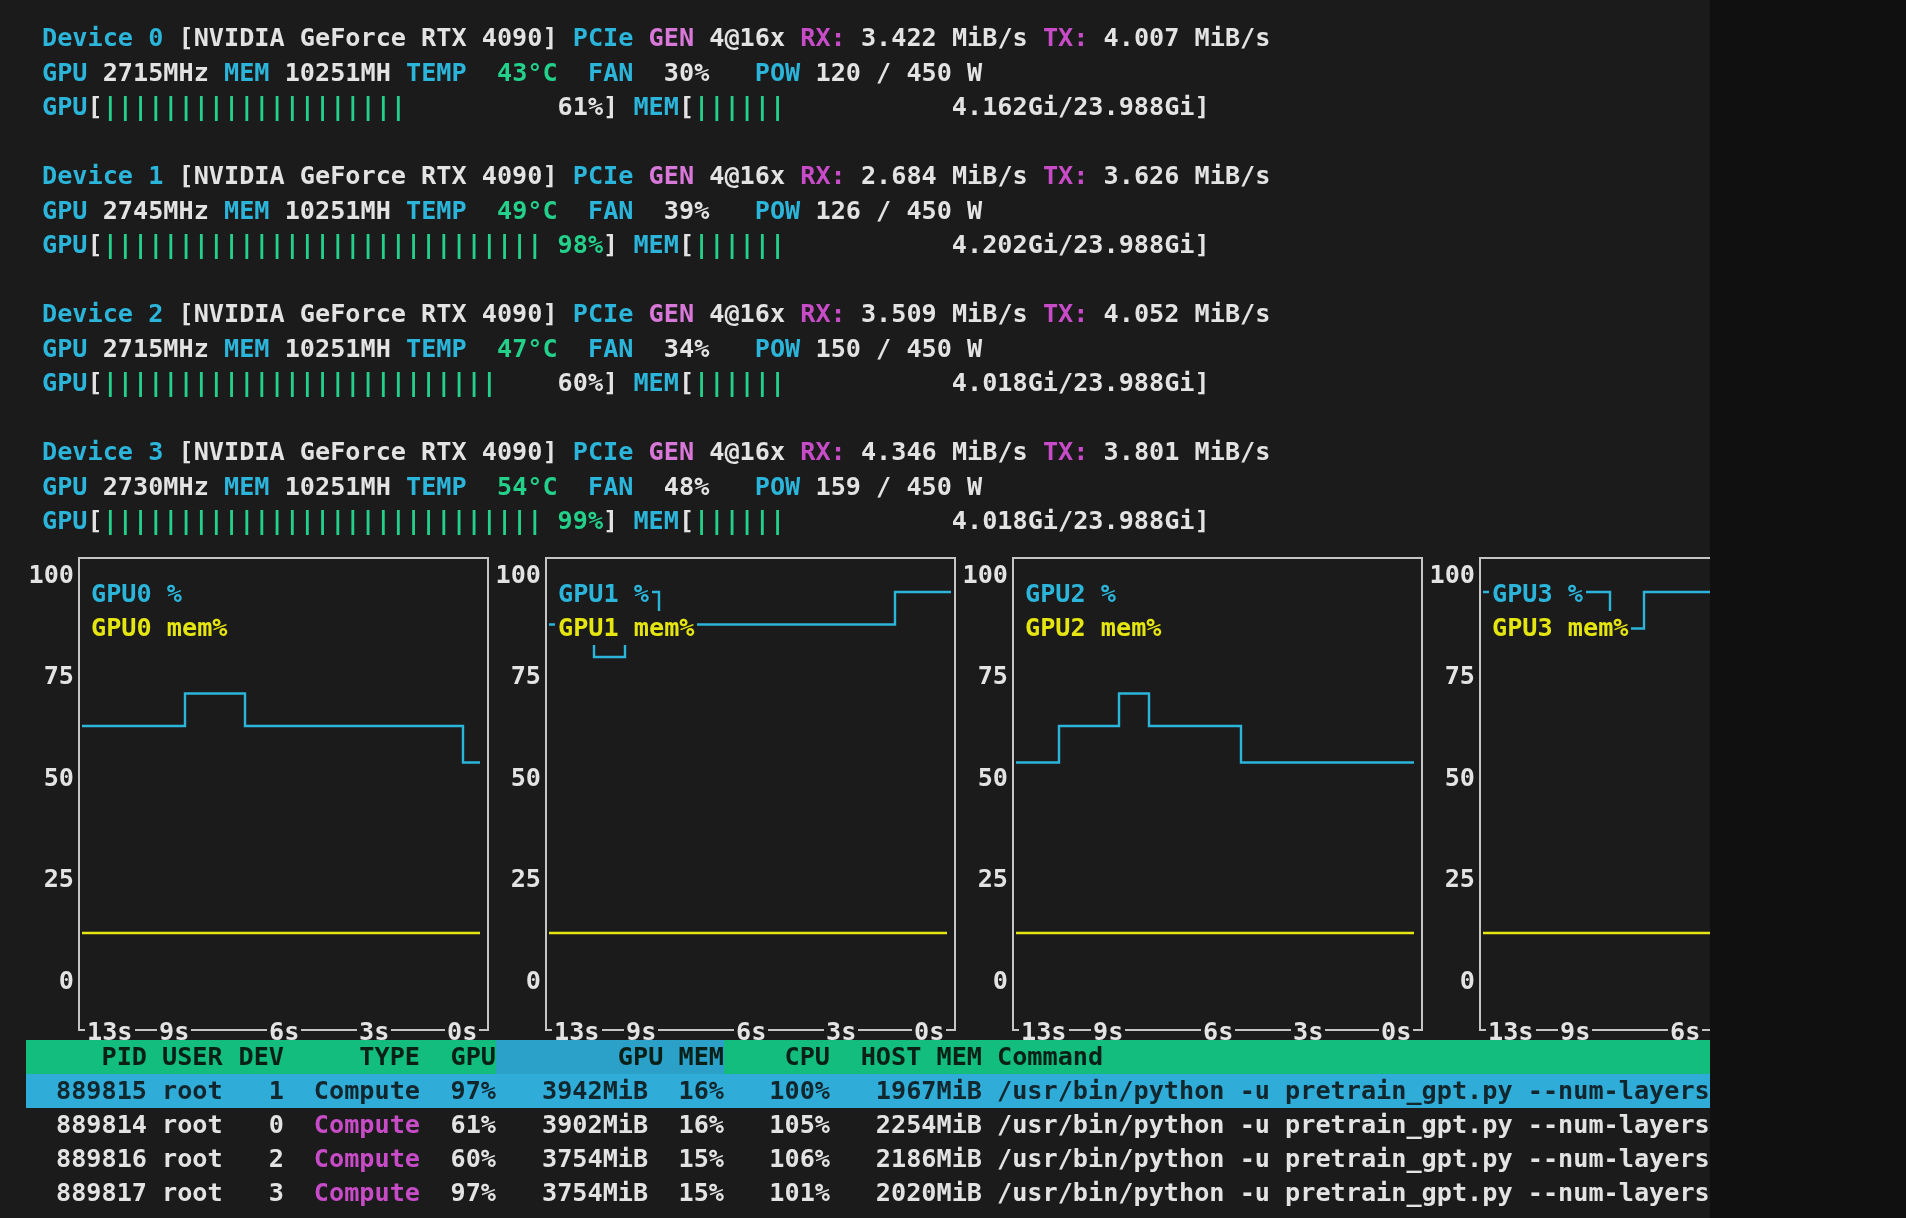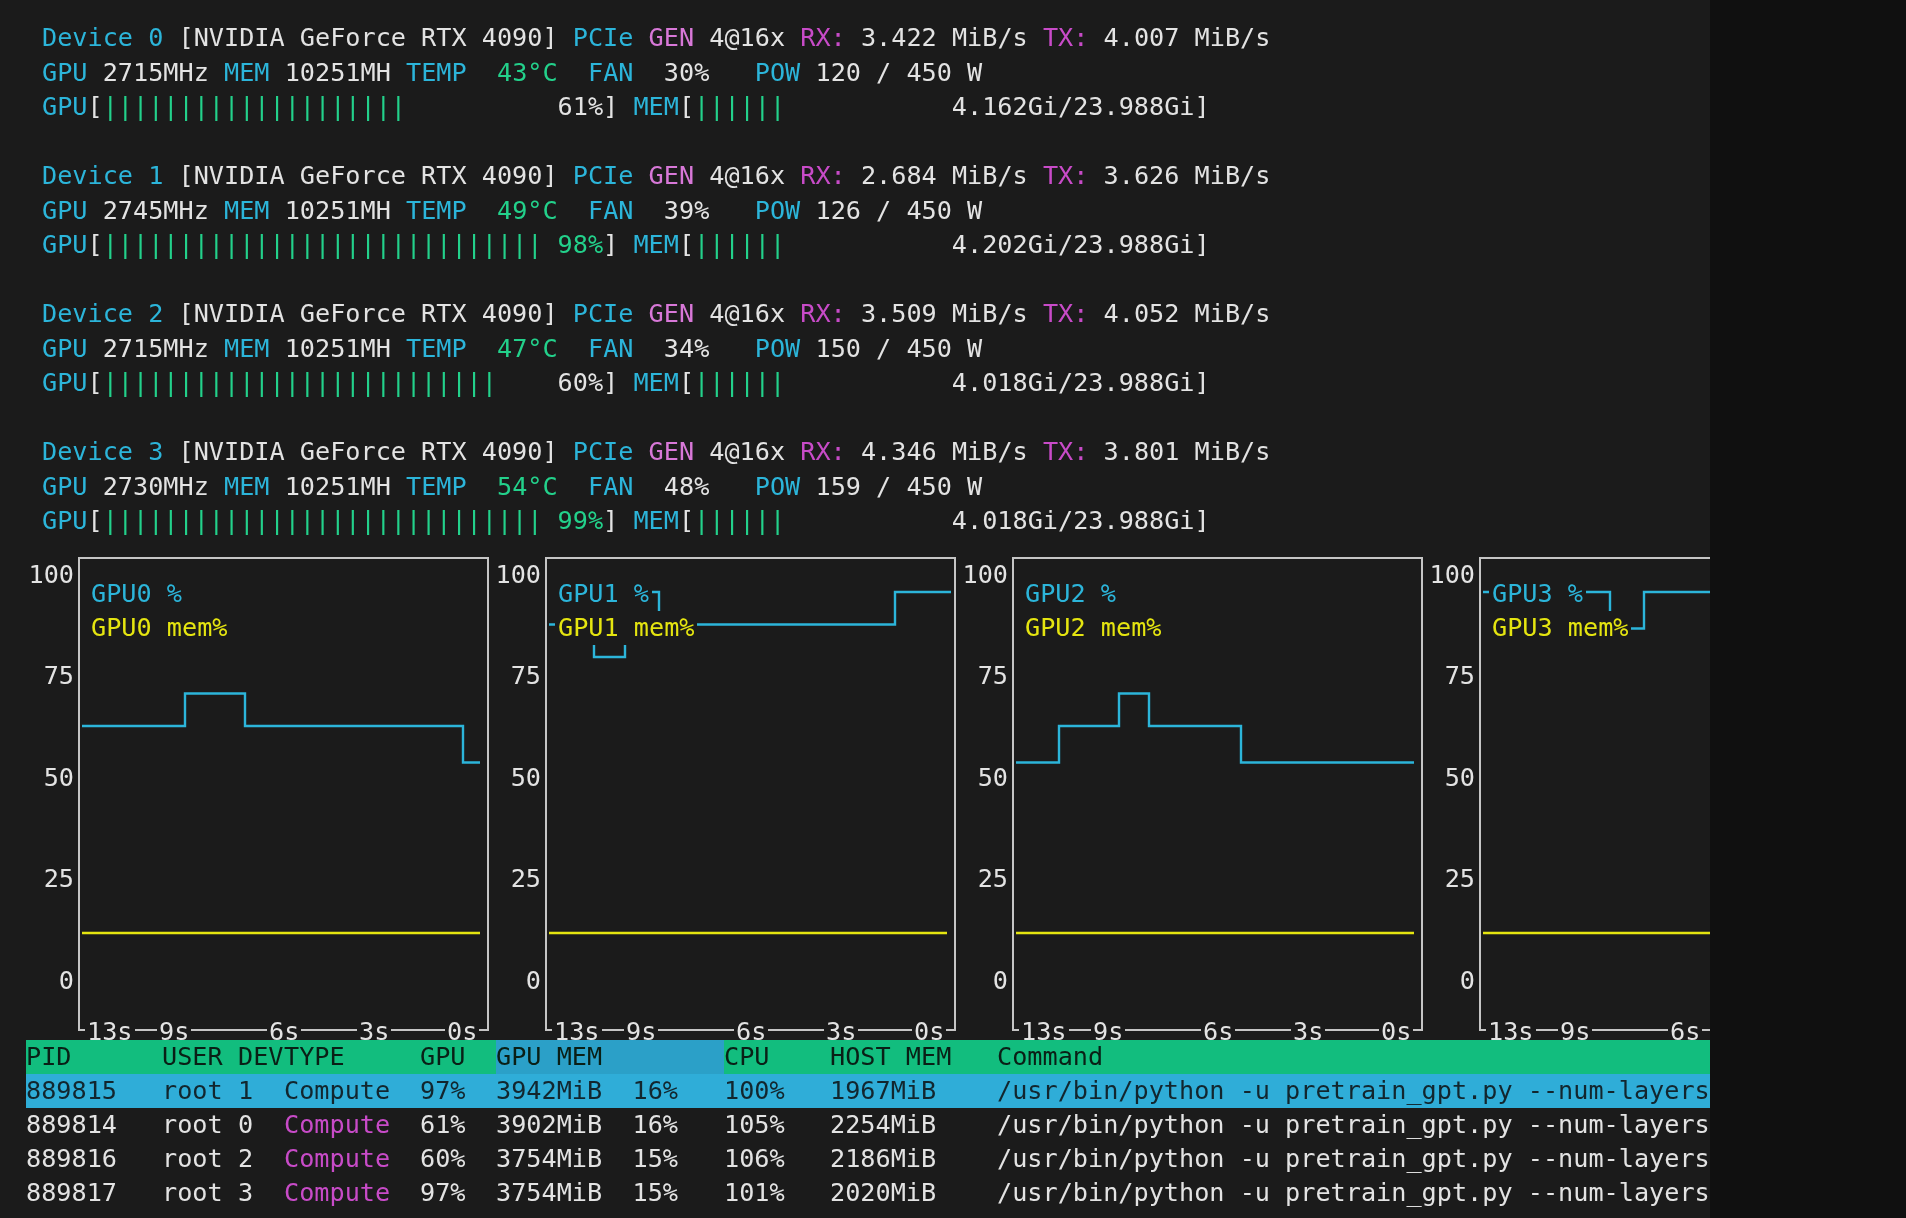--- a/index.html
+++ b/index.html
@@ -3,21 +3,21 @@
 <meta charset="utf-8">
 <style>
   :root{
     --bg:#1b1b1b; --fg:#e3e3e3; --cyan:#2cb5da; --green:#23d18b; --yellow:#e5e510;
     --magenta:#c84bc8; --pink:#d878d8; --border:#c5c5c5;
     --thbg:#12bd7e; --thfg:#0a1f16; --sortbg:#2ba0c8; --selbg:#2fadd8; --self:#12262e;
   }
   html,body{margin:0;padding:0;background:#101010;}
   .screen{
     position:relative;width:1710px;height:1218px;background:var(--bg);
-    font-family:"DejaVu Sans Mono", monospace;font-weight:normal;
+    font-family:"DejaVu Sans Mono", monospace;font-weight:bold;
     font-size:25.2px;line-height:34px;color:var(--fg);overflow:hidden;
   }
   .t-cyan{color:var(--cyan)} .t-green{color:var(--green)} .t-yellow{color:var(--yellow)}
   .t-magenta{color:var(--magenta)} .t-pink{color:var(--pink)} .t-white{color:var(--fg)}
   .device-block{position:absolute;left:42px;white-space:pre;}
   .dline{height:34.5px;white-space:pre;}
   .barbox{display:inline-block;width:29ch;white-space:pre;color:var(--green);vertical-align:bottom;overflow:hidden}
   .pctbox{display:inline-block;width:4ch;white-space:pre;vertical-align:bottom}
   .membox{display:inline-block;width:16ch;white-space:pre;color:var(--green);vertical-align:bottom;overflow:hidden}
   .memtext{display:inline-block;width:17ch;white-space:pre;text-align:right;vertical-align:bottom}
@@ -28,21 +28,21 @@
   .glabel.l1{top:18px} .glabel.l2{top:52px}
   .axlabel{position:absolute;top:456px;background:var(--bg);padding:0 2px;white-space:pre;color:var(--fg)}
   .ylabel{position:absolute;width:62px;text-align:right;color:var(--fg);white-space:pre}
   .ptable{position:absolute;left:26px;top:1040px;width:1880px}
   .prow{display:flex;height:34px;line-height:34px;white-space:pre;overflow:hidden}
   .prow.header{background:var(--thbg);color:var(--thfg)}
   .prow.header .sort{background:var(--sortbg)}
   .prow.selected{background:var(--selbg);color:var(--self)}
   .prow.selected .t-magenta{color:var(--self)}
   .cell{overflow:hidden;flex:0 0 auto}
-  .cr{} .cl{text-align:left}
+  .cr{text-align:right} .cl{text-align:left}
   .cmd{flex:1 1 auto;padding-left:15px}
 </style>
 </head>
 <body>
 
 <div class="screen">
   <div id="devices">
       <div class="device-block" style="top: 21px;"><div class="dline"><span class="t-cyan">Device 0</span><span class="t-white"> [NVIDIA GeForce RTX 4090] </span><span class="t-cyan">PCIe</span><span class="t-white"> </span><span class="t-pink">GEN</span><span class="t-white"> 4@16x </span><span class="t-magenta">RX:</span><span class="t-white"> 3.422 MiB/s </span><span class="t-magenta">TX:</span><span class="t-white"> 4.007 MiB/s</span></div><div class="dline"><span class="t-cyan">GPU</span><span class="t-white"> 2715MHz </span><span class="t-cyan">MEM</span><span class="t-white"> 10251MH </span><span class="t-cyan">TEMP</span><span class="t-green">  43°C</span><span class="t-cyan">  FAN</span><span class="t-white">  30%</span><span class="t-cyan">   POW</span><span class="t-white"> 120 / 450 W</span></div><div class="dline"><span class="t-cyan">GPU</span><span class="t-white">[</span><span class="barbox">||||||||||||||||||||         </span><span class="pctbox t-white"> 61%</span><span class="t-white">] </span><span class="t-cyan">MEM</span><span class="t-white">[</span><span class="membox">||||||          </span><span class="memtext t-white">4.162Gi/23.988Gi</span><span class="t-white">]</span></div></div>
       <div class="device-block" style="top: 159px;"><div class="dline"><span class="t-cyan">Device 1</span><span class="t-white"> [NVIDIA GeForce RTX 4090] </span><span class="t-cyan">PCIe</span><span class="t-white"> </span><span class="t-pink">GEN</span><span class="t-white"> 4@16x </span><span class="t-magenta">RX:</span><span class="t-white"> 2.684 MiB/s </span><span class="t-magenta">TX:</span><span class="t-white"> 3.626 MiB/s</span></div><div class="dline"><span class="t-cyan">GPU</span><span class="t-white"> 2745MHz </span><span class="t-cyan">MEM</span><span class="t-white"> 10251MH </span><span class="t-cyan">TEMP</span><span class="t-green">  49°C</span><span class="t-cyan">  FAN</span><span class="t-white">  39%</span><span class="t-cyan">   POW</span><span class="t-white"> 126 / 450 W</span></div><div class="dline"><span class="t-cyan">GPU</span><span class="t-white">[</span><span class="barbox">|||||||||||||||||||||||||||||</span><span class="pctbox t-green"> 98%</span><span class="t-white">] </span><span class="t-cyan">MEM</span><span class="t-white">[</span><span class="membox">||||||          </span><span class="memtext t-white">4.202Gi/23.988Gi</span><span class="t-white">]</span></div></div>
       <div class="device-block" style="top: 297px;"><div class="dline"><span class="t-cyan">Device 2</span><span class="t-white"> [NVIDIA GeForce RTX 4090] </span><span class="t-cyan">PCIe</span><span class="t-white"> </span><span class="t-pink">GEN</span><span class="t-white"> 4@16x </span><span class="t-magenta">RX:</span><span class="t-white"> 3.509 MiB/s </span><span class="t-magenta">TX:</span><span class="t-white"> 4.052 MiB/s</span></div><div class="dline"><span class="t-cyan">GPU</span><span class="t-white"> 2715MHz </span><span class="t-cyan">MEM</span><span class="t-white"> 10251MH </span><span class="t-cyan">TEMP</span><span class="t-green">  47°C</span><span class="t-cyan">  FAN</span><span class="t-white">  34%</span><span class="t-cyan">   POW</span><span class="t-white"> 150 / 450 W</span></div><div class="dline"><span class="t-cyan">GPU</span><span class="t-white">[</span><span class="barbox">||||||||||||||||||||||||||   </span><span class="pctbox t-white"> 60%</span><span class="t-white">] </span><span class="t-cyan">MEM</span><span class="t-white">[</span><span class="membox">||||||          </span><span class="memtext t-white">4.018Gi/23.988Gi</span><span class="t-white">]</span></div></div>

